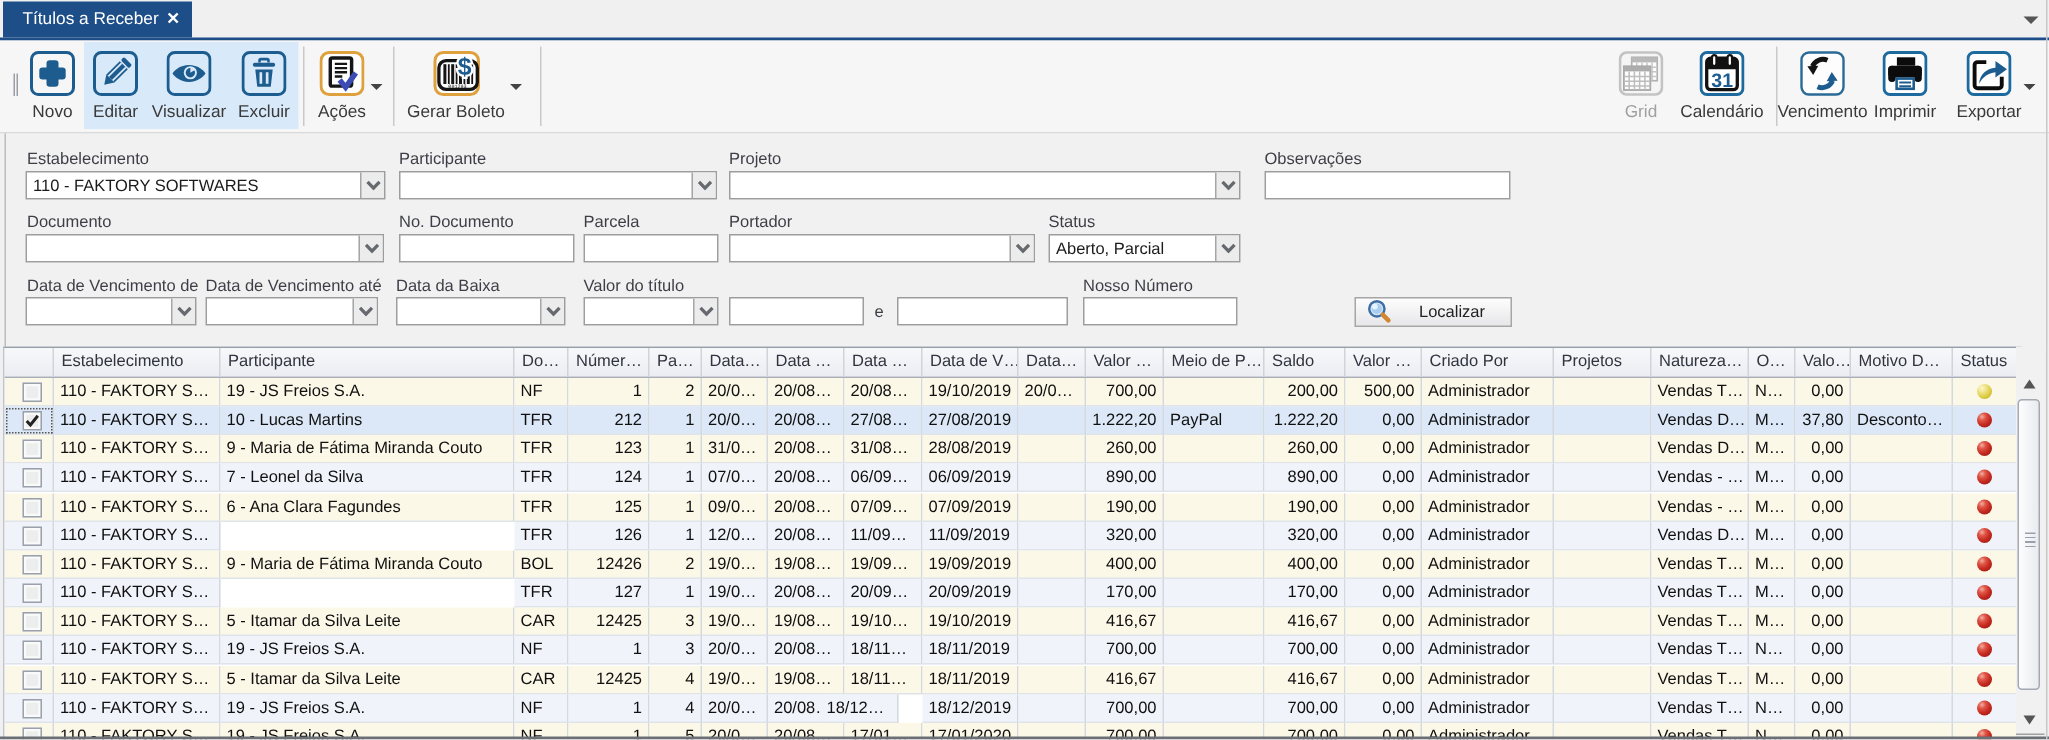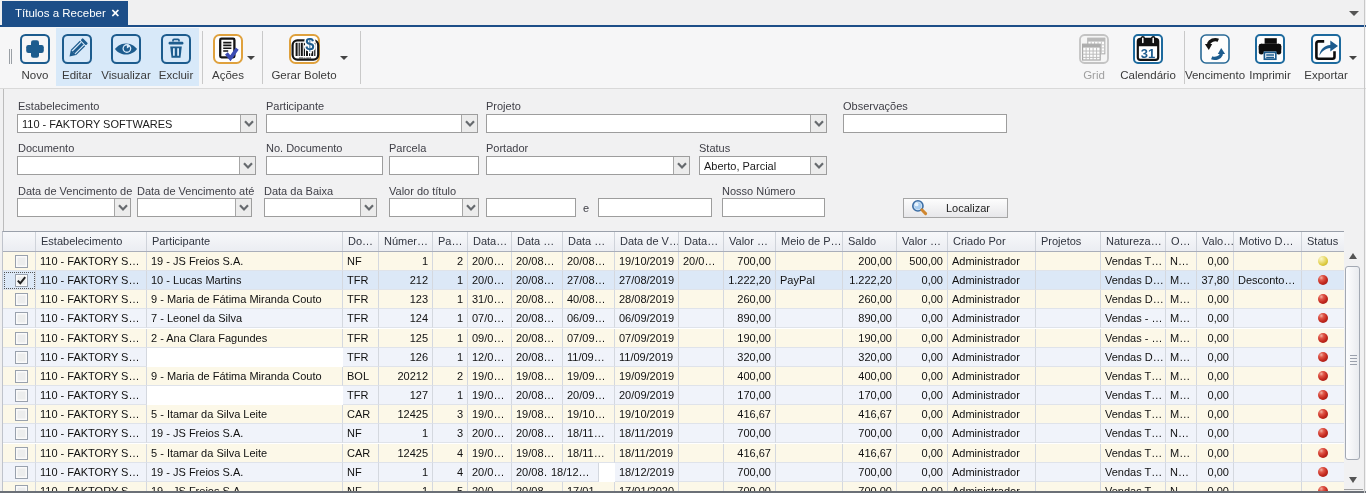--- a/index.html
+++ b/index.html
@@ -387,21 +387,21 @@
 <div class="c chk" style="left:0px;width:33px">
           <span class="cb"></span>
         </div>
 <div class="c estab" style="left:33px;width:111px">110 - FAKTORY S…</div>
 <div class="c part" style="left:144px;width:196px">9 - Maria de Fátima Miranda Couto</div>
 <div class="c doc" style="left:340px;width:36px">TFR</div>
 <div class="c num r" style="left:376px;width:54px">123</div>
 <div class="c pa r" style="left:430px;width:35px">1</div>
 <div class="c d1" style="left:465px;width:44px">31/0…</div>
 <div class="c d2" style="left:509px;width:51px">20/08…</div>
-<div class="c d3" style="left:560px;width:52px">40/08…</div>
+<div class="c d3" style="left:560px;width:52px">31/08…</div>
 <div class="c dv" style="left:612px;width:64px">28/08/2019</div>
 <div class="c d4" style="left:676px;width:45px"></div>
 <div class="c v1 r" style="left:721px;width:52px">260,00</div>
 <div class="c meio" style="left:773px;width:67px"></div>
 <div class="c saldo r" style="left:840px;width:54px">260,00</div>
 <div class="c v2 r" style="left:894px;width:51px">0,00</div>
 <div class="c criado" style="left:945px;width:88px">Administrador</div>
 <div class="c proj" style="left:1033px;width:65px"></div>
 <div class="c nat" style="left:1098px;width:65px">Vendas D…</div>
 <div class="c o" style="left:1163px;width:31px">M…</div>
@@ -437,21 +437,21 @@
 <div class="c motivo" style="left:1231px;width:68px"></div>
 <div class="c status" style="left:1299px;width:45px">
           <span class="dot red"></span>
         </div>
 </div>
 <div class="grow odd" style="top:77px">
 <div class="c chk" style="left:0px;width:33px">
           <span class="cb"></span>
         </div>
 <div class="c estab" style="left:33px;width:111px">110 - FAKTORY S…</div>
-<div class="c part" style="left:144px;width:196px">2 - Ana Clara Fagundes</div>
+<div class="c part" style="left:144px;width:196px">6 - Ana Clara Fagundes</div>
 <div class="c doc" style="left:340px;width:36px">TFR</div>
 <div class="c num r" style="left:376px;width:54px">125</div>
 <div class="c pa r" style="left:430px;width:35px">1</div>
 <div class="c d1" style="left:465px;width:44px">09/0…</div>
 <div class="c d2" style="left:509px;width:51px">20/08…</div>
 <div class="c d3" style="left:560px;width:52px">07/09…</div>
 <div class="c dv" style="left:612px;width:64px">07/09/2019</div>
 <div class="c d4" style="left:676px;width:45px"></div>
 <div class="c v1 r" style="left:721px;width:52px">190,00</div>
 <div class="c meio" style="left:773px;width:67px"></div>
@@ -494,21 +494,21 @@
           <span class="dot red"></span>
         </div>
 </div>
 <div class="grow odd" style="top:115px">
 <div class="c chk" style="left:0px;width:33px">
           <span class="cb"></span>
         </div>
 <div class="c estab" style="left:33px;width:111px">110 - FAKTORY S…</div>
 <div class="c part" style="left:144px;width:196px">9 - Maria de Fátima Miranda Couto</div>
 <div class="c doc" style="left:340px;width:36px">BOL</div>
-<div class="c num r" style="left:376px;width:54px">20212</div>
+<div class="c num r" style="left:376px;width:54px">12426</div>
 <div class="c pa r" style="left:430px;width:35px">2</div>
 <div class="c d1" style="left:465px;width:44px">19/0…</div>
 <div class="c d2" style="left:509px;width:51px">19/08…</div>
 <div class="c d3" style="left:560px;width:52px">19/09…</div>
 <div class="c dv" style="left:612px;width:64px">19/09/2019</div>
 <div class="c d4" style="left:676px;width:45px"></div>
 <div class="c v1 r" style="left:721px;width:52px">400,00</div>
 <div class="c meio" style="left:773px;width:67px"></div>
 <div class="c saldo r" style="left:840px;width:54px">400,00</div>
 <div class="c v2 r" style="left:894px;width:51px">0,00</div>

